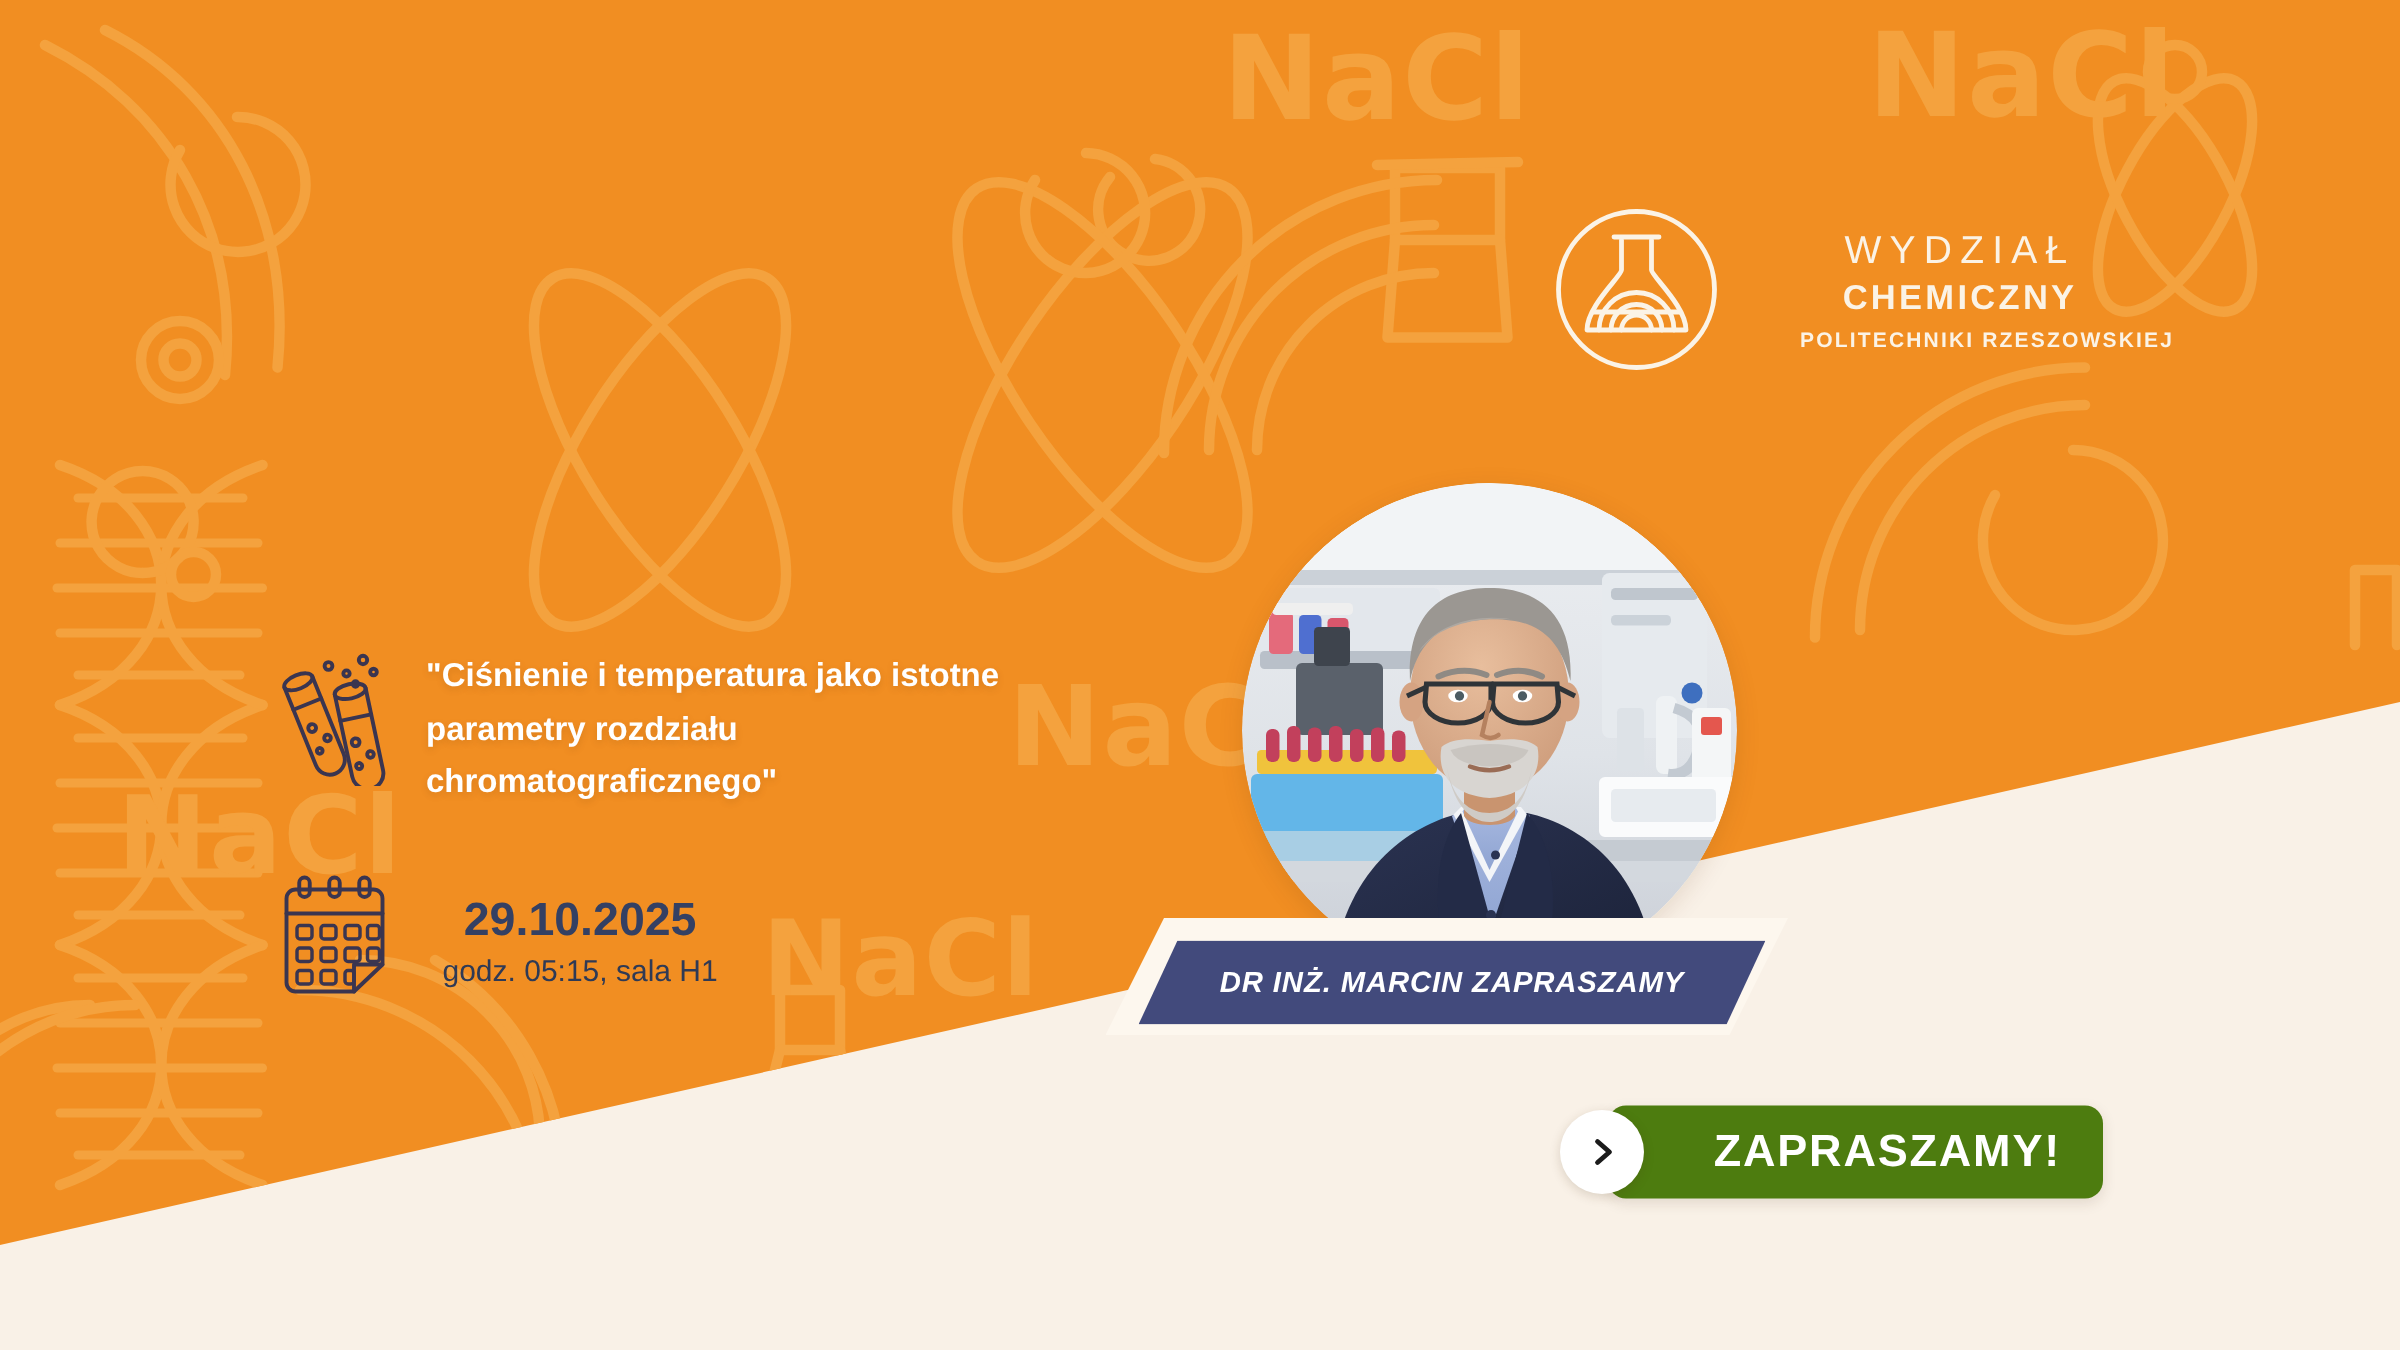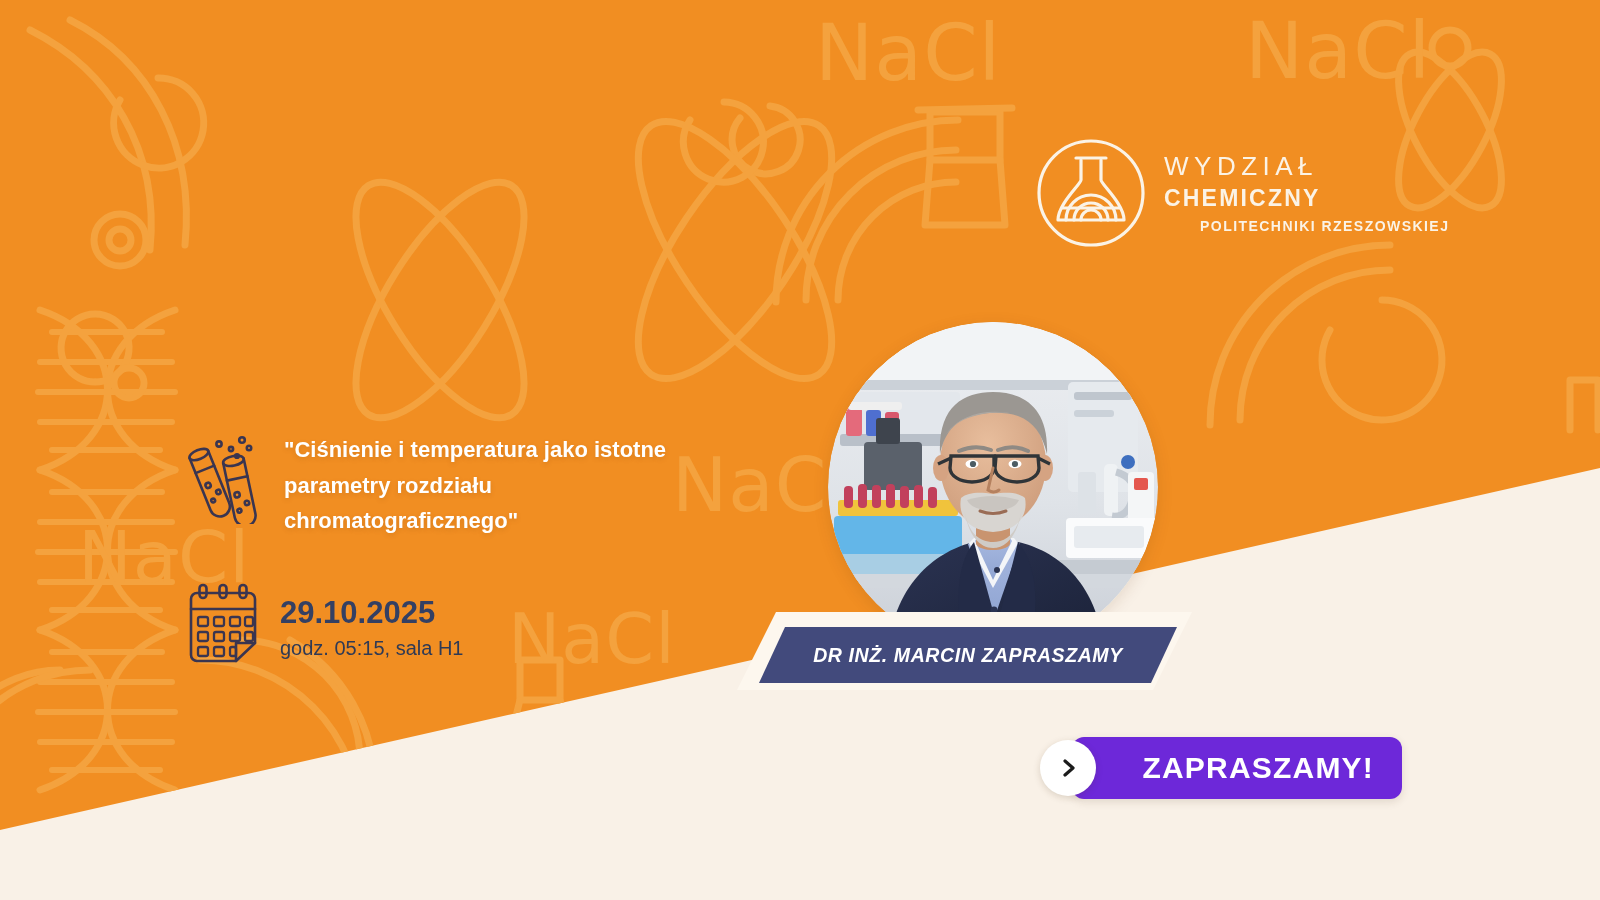--- a/index.html
+++ b/index.html
@@ -27,21 +27,21 @@
   }
   .pattern-svg {
     position: absolute; left: 0; top: 0;
     width: 1600px; height: 900px;
     opacity: 1;
   }
   .wm {
     position: absolute;
     color: #F4A23E;
     font-size: 78px;
-    font-weight: 400;
+    font-weight: 700;
     letter-spacing: 1px;
     user-select: none;
     font-family: "DejaVu Sans", sans-serif;
   }
 
   
   .headline {
     position: absolute;
     left: 193px; top: 168px;
     width: 640px;
@@ -84,21 +84,21 @@
   .ico-box { width: 82px; flex: 0 0 82px; }
   .topic-text {
     margin-left: 16px;
     font-size: 22px;
     font-weight: 700;
     color: #FFFFFF;
     line-height: 1.62;
     max-width: 420px;
     text-shadow: 0 2px 5px rgba(120,60,0,.18);
   }
-  .date-block { margin-left: 14px; padding-top: 14px; }
+  .date-block { margin-left: 29px; padding-top: 14px; text-align: center; }
   .date-main {
     font-size: 31px;
     font-weight: 700;
     color: #344063;
     letter-spacing: 0px;
     line-height: 1.05;
   }
   .date-sub {
     font-size: 20px;
     font-weight: 400;
@@ -110,20 +110,21 @@
   .logo {
     position: absolute;
     left: 1036px; top: 138px;
     display: flex; align-items: center;
   }
   .logo-mark { width: 110px; height: 110px; flex: 0 0 110px; }
   .logo-words {
     margin-left: 18px;
     color: #FBF3E6;
     line-height: 1.0;
+    text-align: center;
   }
   .lw-1 { font-size: 26px; font-weight: 400; letter-spacing: 5.5px; }
   .lw-2 { font-size: 23px; font-weight: 700; letter-spacing: 2.2px; margin-top: 8px; }
   .lw-3 { font-size: 14px; font-weight: 700; letter-spacing: 1.45px; margin-top: 9px; margin-left: 36px; }
 
   
   .portrait {
     position: absolute;
     left: 828px; top: 322px;
     width: 330px; height: 330px;
@@ -166,21 +167,21 @@
   
   .cta {
     position: absolute;
     left: 1040px; top: 737px;
     height: 62px;
     display: flex; align-items: center;
   }
   .cta-pill {
     position: absolute; left: 32px; top: 0;
     width: 330px; height: 62px;
-    background: #6d28d9;
+    background: #4d7c0f;
     border-radius: 12px;
     display: flex; align-items: center; justify-content: flex-end;
     padding-right: 28px;
     box-sizing: border-box;
     box-shadow: 0 3px 9px rgba(70,50,20,.13);
   }
   .cta-label {
     color: #FFFFFF;
     font-size: 30px;
     font-weight: 700;

